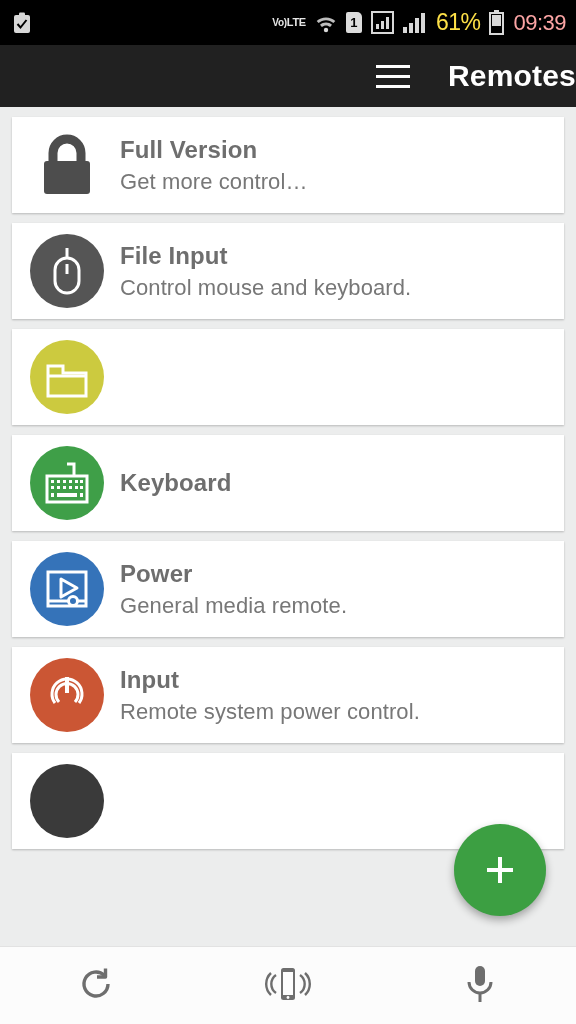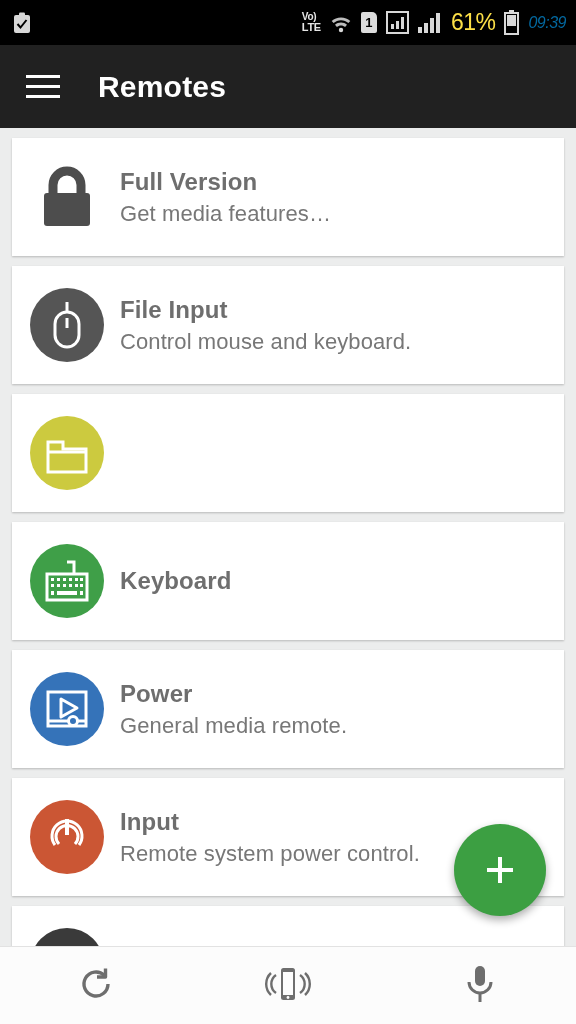--- a/index.html
+++ b/index.html
@@ -20,58 +20,59 @@
   .statusbar {
     height: 45px; background: #000;
     display: flex; align-items: center;
     padding: 0 10px 0 12px; flex: none;
     color: #d8d8d8;
   }
   .sb-left { display: flex; align-items: center; gap: 8px; }
   .sb-right { margin-left: auto; display: flex; align-items: center; gap: 9px; }
   .sb-icon { display: flex; align-items: center; }
   .volte {
-    display: flex; flex-direction: column; align-items: flex-start;
+    display: flex; flex-direction: row; align-items: flex-end;
     line-height: 1; font-size: 11px; font-weight: bold; color: #e6e6e6;
     letter-spacing: -0.3px;
   }
   .volte span:first-child { font-size: 10px; }
   .sim-badge {
     width: 16px; height: 21px; background: #dcdcdc; color: #000;
     font-size: 13px; font-weight: bold; display: flex;
     align-items: center; justify-content: center;
     border-radius: 2px 5px 2px 2px;
   }
   .battery-pct { font-size: 23px; color: #fde047; letter-spacing: -0.5px; }
-  .clock { font-size: 16px; color: #0369a1; letter-spacing: -0.5px; font-style: italic; }
+  .clock { font-size: 22px; color: #fca5a5; letter-spacing: -0.5px; }
 
   
   .appbar {
-    height: 83px; background: #212121;
+    height: 62px; background: #212121;
     display: flex; align-items: center; flex: none;
     padding-left: 20px;
+    justify-content: flex-end;
   }
   .hamburger {
     width: 46px; height: 46px; display: flex; flex-direction: column;
     justify-content: center; align-items: center; gap: 7px; cursor: pointer;
   }
   .hamburger i { display: block; width: 34px; height: 3px; background: #fff; }
   .appbar-title {
     color: #fff; font-size: 30px; font-weight: bold;
     margin-left: 32px; letter-spacing: 0.2px;
   }
 
   
   .list {
     flex: 1 1 auto; overflow: hidden; position: relative;
     padding: 10px 12px 0 12px;
   }
   .card {
     background: #fff; margin-bottom: 10px;
-    height: 118px; display: flex; align-items: center;
+    height: 96px; display: flex; align-items: center;
     padding: 0 18px; cursor: pointer;
     box-shadow: 0 1px 2px rgba(0,0,0,.22);
   }
   .card-icon {
     width: 74px; height: 74px; flex: none;
     display: flex; align-items: center; justify-content: center;
     margin-right: 16px;
   }
   .card-text { display: flex; flex-direction: column; justify-content: center; }
   .card-title {
@@ -180,21 +181,21 @@
 
     <div class="card">
       <div class="card-icon">
         <svg width="58" height="64" viewBox="0 0 58 64">
           <path d="M15 30 V20 a14 14 0 0 1 28 0 V30" fill="none" stroke="#4d4d4d" stroke-width="9"></path>
           <rect x="6" y="28" width="46" height="33" rx="3" fill="#4d4d4d"></rect>
         </svg>
       </div>
       <div class="card-text">
         <div class="card-title">Full Version</div>
-        <div class="card-sub">Get media features…</div>
+        <div class="card-sub">Get more control…</div>
       </div>
     </div>
 
     <div class="card">
       <div class="card-icon">
         <svg width="74" height="74" viewBox="0 0 74 74">
           <circle cx="37" cy="37" r="37" fill="#555555"></circle>
           <line x1="37" y1="14" x2="37" y2="25" stroke="#fff" stroke-width="3"></line>
           <rect x="25" y="24" width="24" height="35" rx="12" fill="none" stroke="#fff" stroke-width="3"></rect>
           <line x1="37" y1="30" x2="37" y2="40" stroke="#fff" stroke-width="3"></line>

